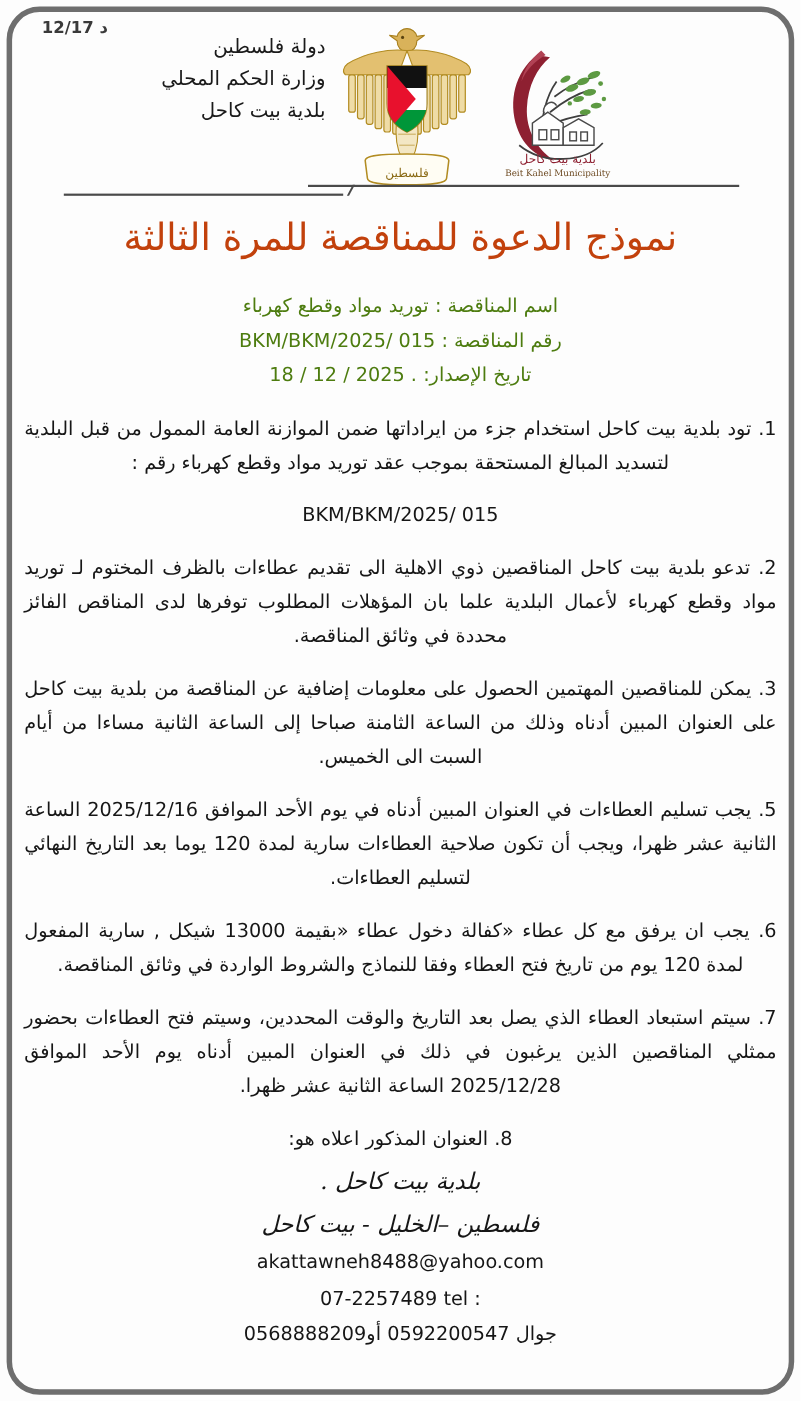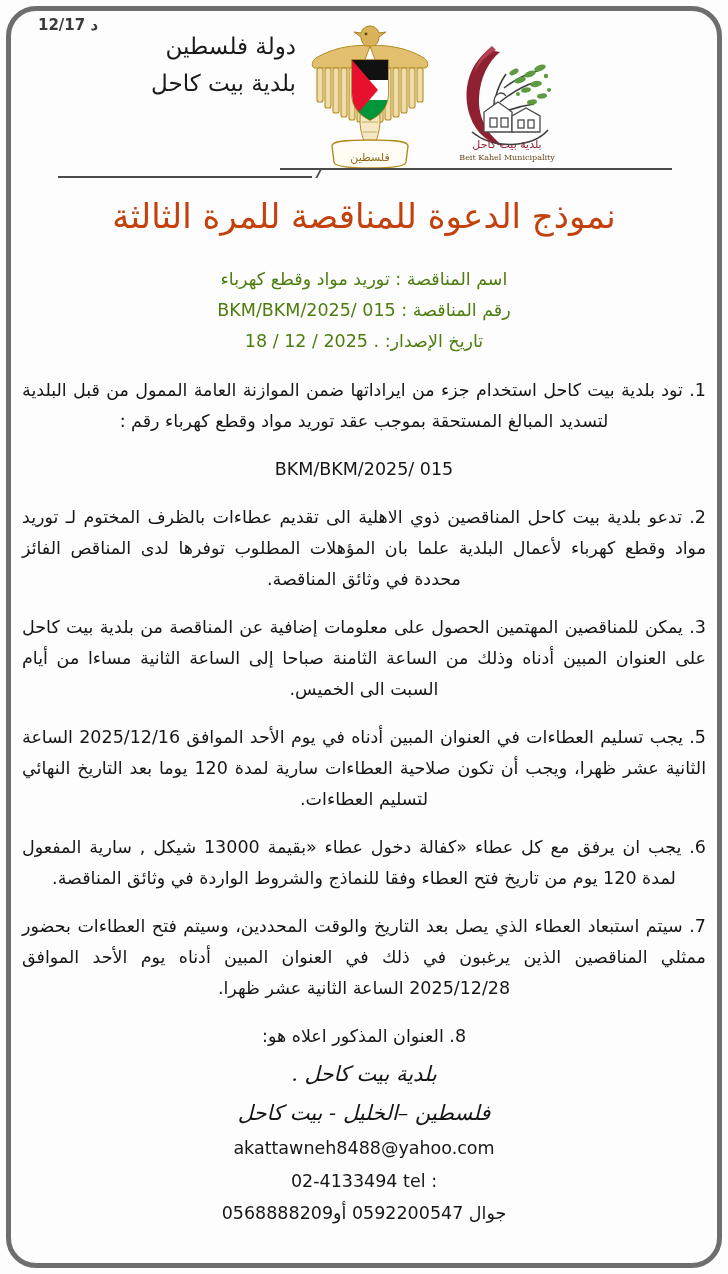--- a/index.html
+++ b/index.html
@@ -69,21 +69,21 @@
     padding-top: 14px;
   }
 
   .header-text {
     flex: 0 0 auto;
     margin-right: 10px;
     margin-left: 0;
     text-align: right;
     direction: rtl;
     font-family: "DejaVu Serif", "Liberation Serif", serif;
-    font-size: 23px;
+    font-size: 18px;
     line-height: 1.62;
     color: #1a1a1a;
     padding-top: 4px;
     width: 280px;
   }
   .header-text div { white-space: nowrap; }
 
   .logos {
     display: flex;
     flex-direction: row-reverse;
@@ -197,20 +197,21 @@
   <div class="frame"></div>
 
   <div class="inner">
 
     <div class="corner-tag">12/17 د</div>
 
     <div class="header">
 
       <div class="header-text">
         <div>دولة فلسطين</div>
+        <div>وزارة الحكم المحلي</div>
         <div>بلدية  بيت كاحل</div>
       </div>
 
       <div class="logos">
 
         <div class="logo-box">
           <svg class="logo-eagle" viewBox="0 0 128 160" xmlns="http://www.w3.org/2000/svg">
             <g>
 
               <path d="M64 6 C60 6 56 9 55 13 L48 12 L55 17 C55 22 58 26 64 28 C70 26 73 22 73 17 L80 12 L73 13 C72 9 68 6 64 6 Z" fill="#d9b25a" stroke="#a8801f" stroke-width="1"></path>
@@ -344,21 +345,21 @@
     </div>
 
     <div class="address">
       <div class="serif">بلدية بيت كاحل .</div>
       <div class="serif">فلسطين –الخليل - بيت كاحل</div>
       <div>
         <span class="ltr">akattawneh8488@yahoo.com</span>
       </div>
       <div>
         <span class="ltr">tel :</span>
-        <span class="ltr">02-4133494</span>
+        <span class="ltr">07-2257489</span>
       </div>
       <div>
         <span>جوال</span>
         <span>0592200547 أو0568888209</span>
       </div>
     </div>
 
   </div>
 </div>
 

